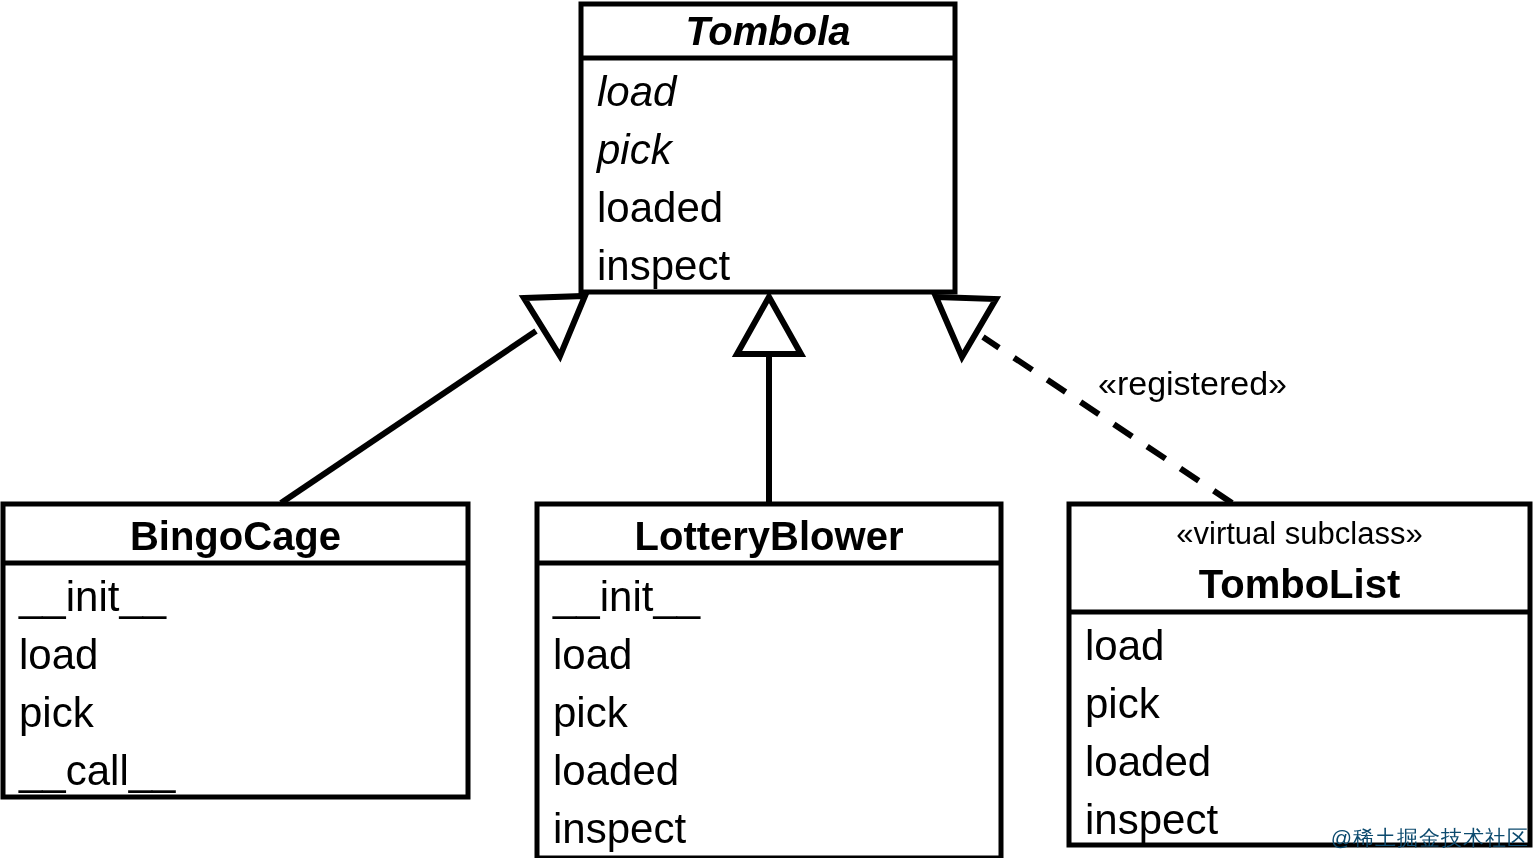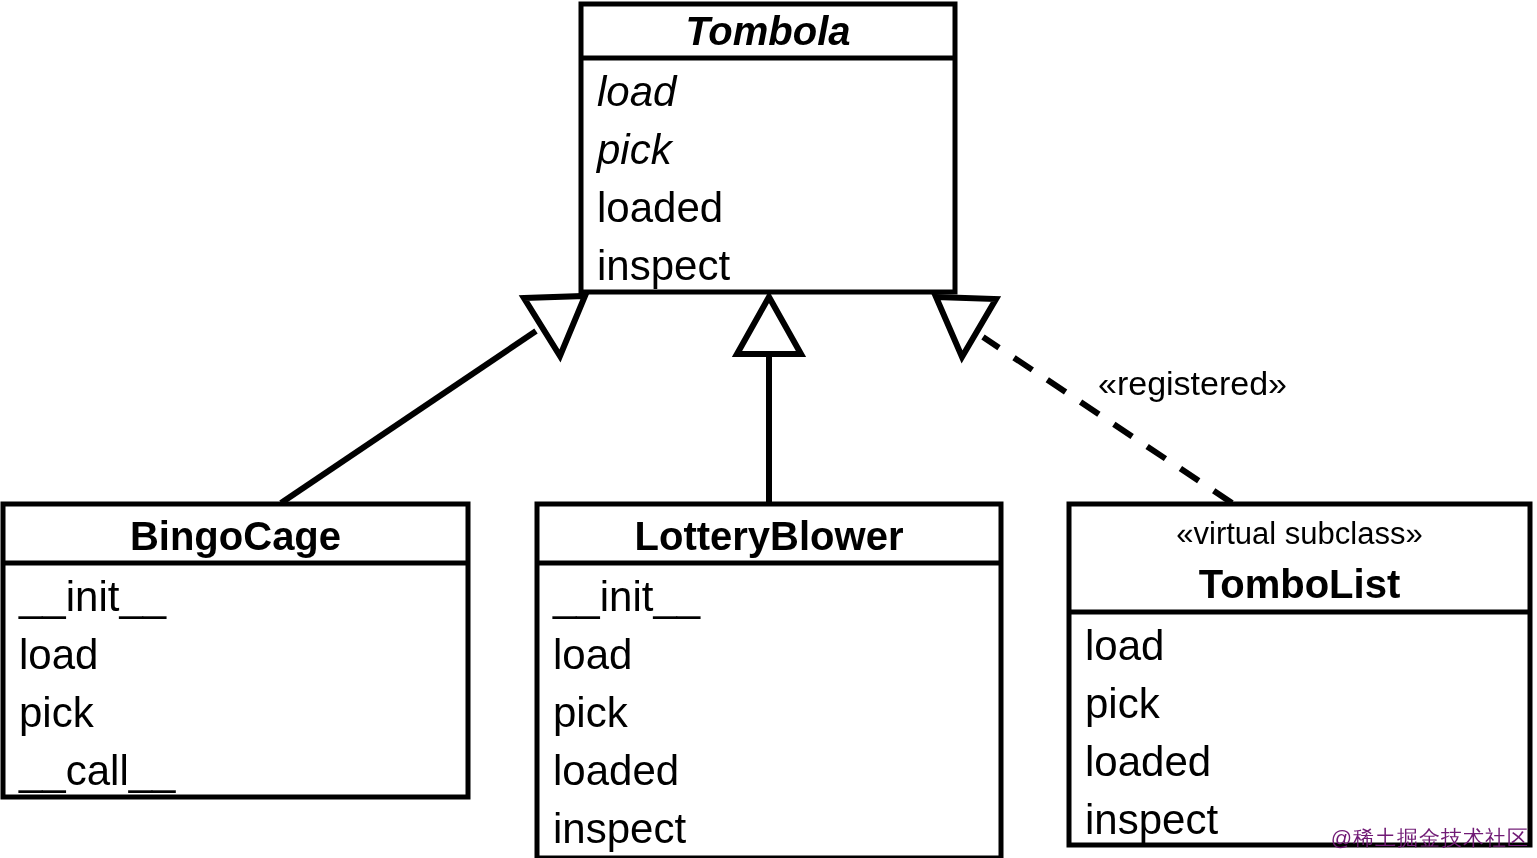--- a/index.html
+++ b/index.html
@@ -84,21 +84,21 @@
     fill: #000000;
     text-anchor: start;
   }
   
   .watermark {
     position: absolute;
     right: 8px;
     bottom: 6px;
     font-family: "Liberation Sans", sans-serif;
     font-size: 21px;
-    color: #701a75;
+    color: #0c4a6e;
     letter-spacing: 1px;
     white-space: nowrap;
     user-select: none;
   }
 </style>
 </head>
 <body>
 
 <div id="diagram-root">
 

